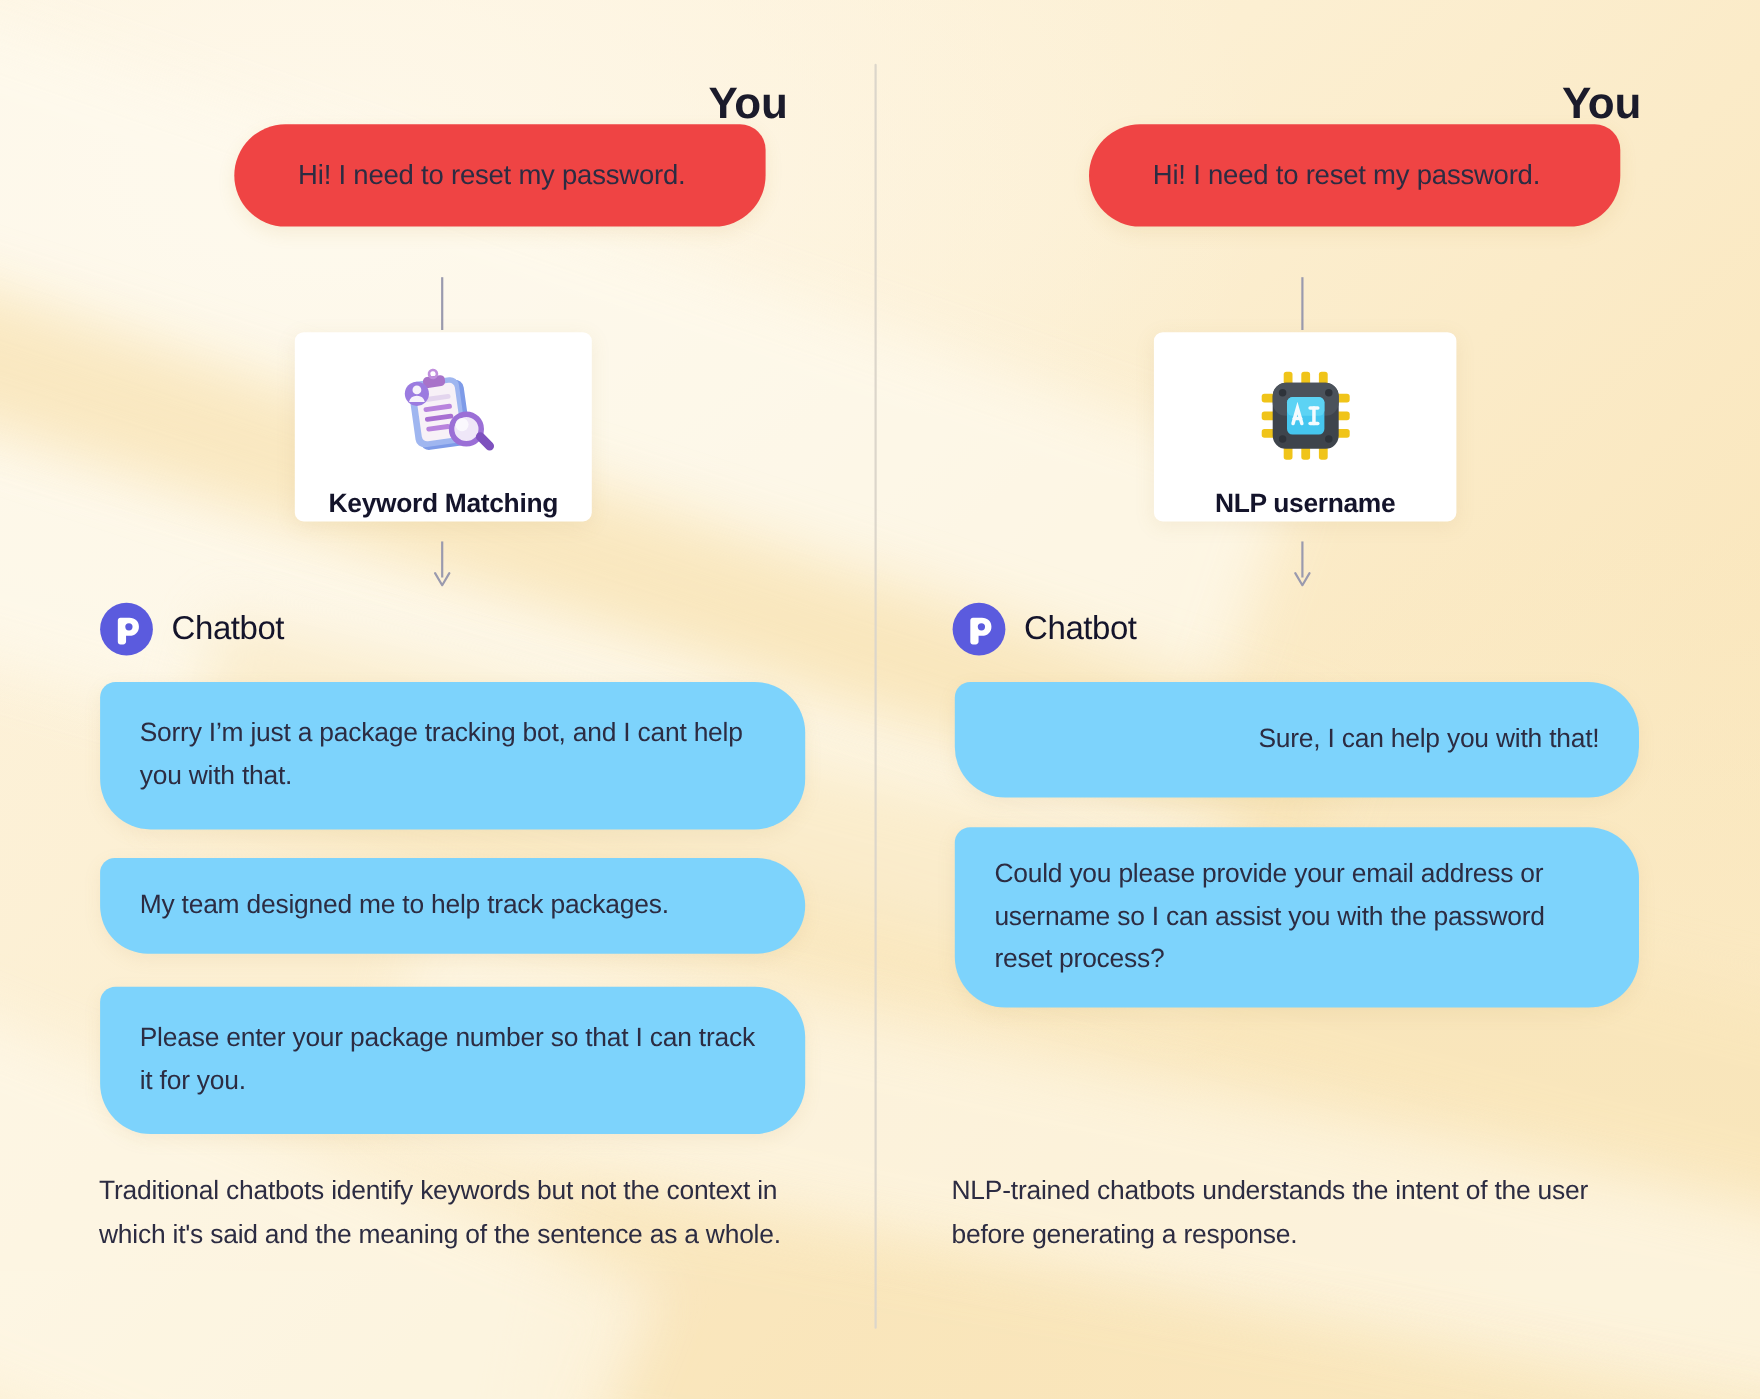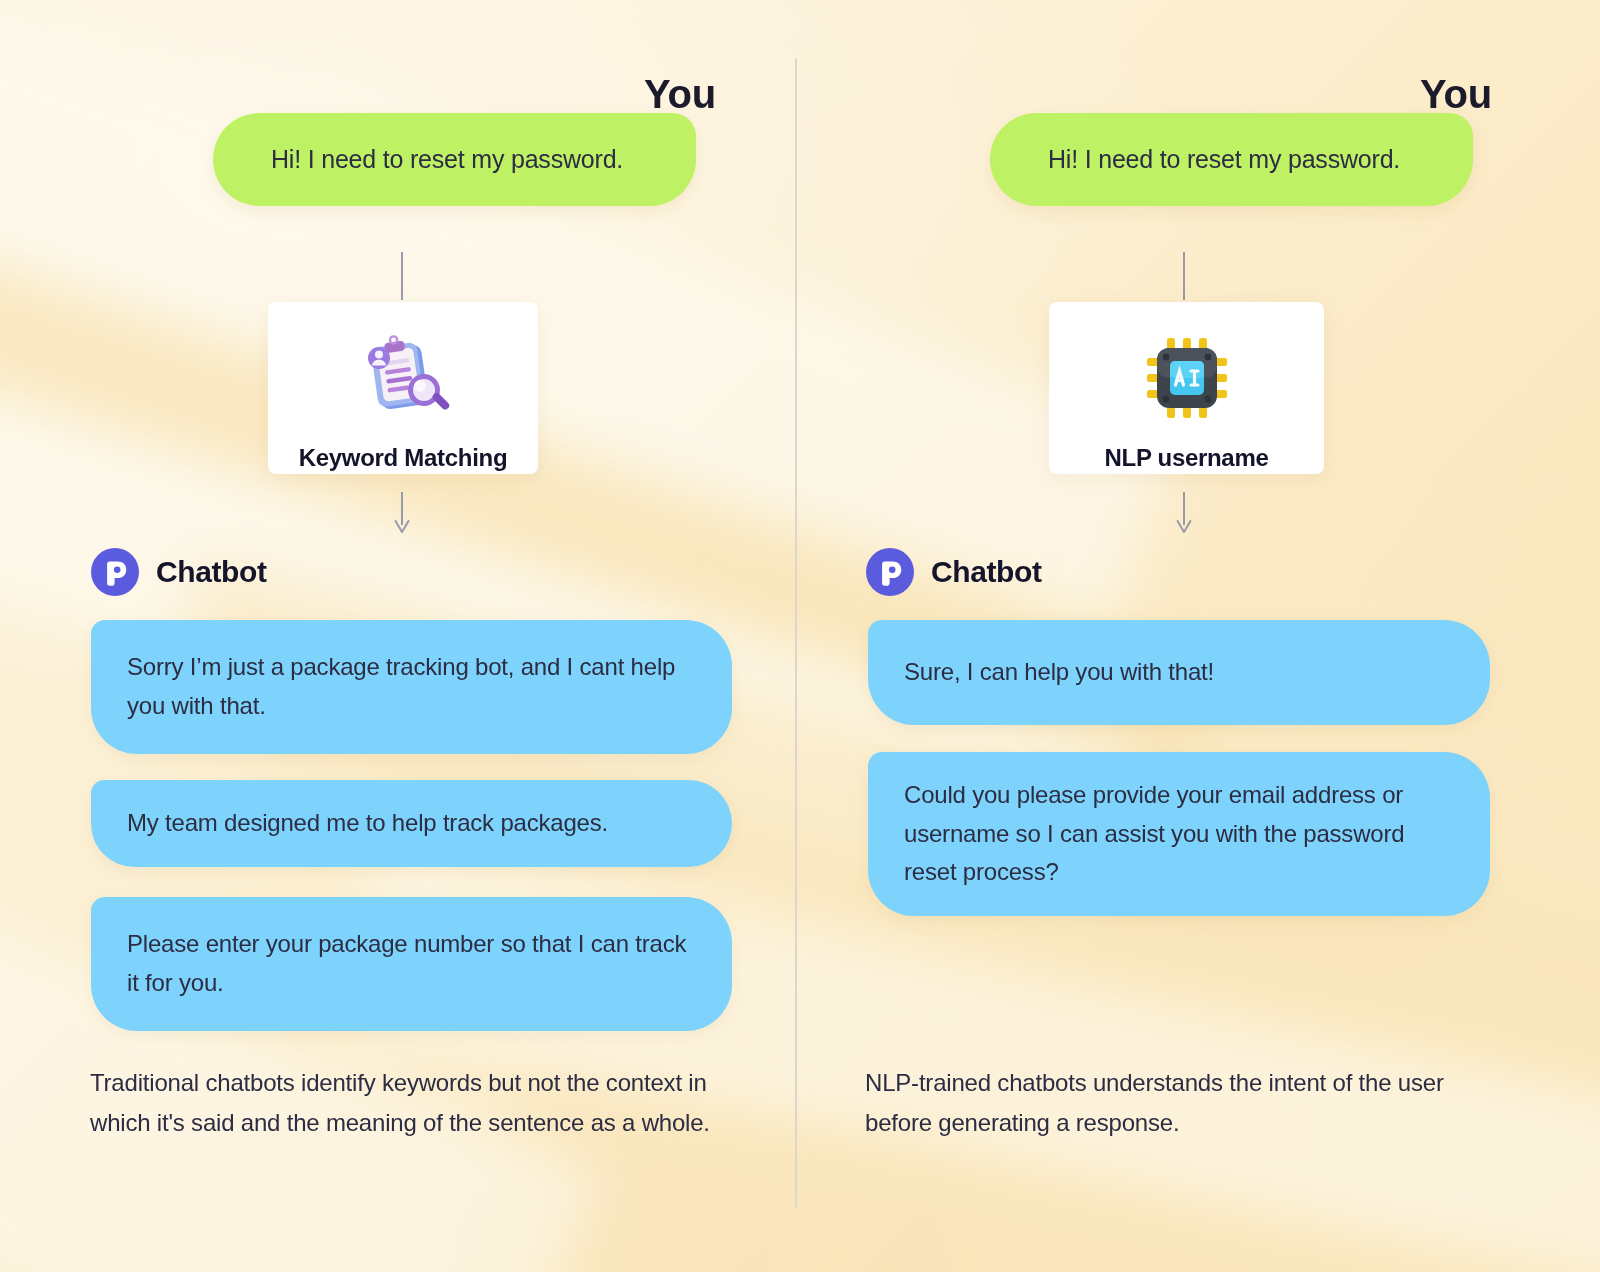--- a/index.html
+++ b/index.html
@@ -61,21 +61,21 @@
     font-size: 40px;
     font-weight: 700;
     color: #1B1B2B;
     letter-spacing: -0.2px;
     line-height: 1;
   }
 
   
   .user-bubble {
     position: absolute;
-    background: #bef264;
+    background: #ef4444;
     border-radius: 48px 24px 48px 48px;
     box-shadow: 0 6px 16px rgba(190,150,60,.12);
     display: flex;
     align-items: center;
     box-sizing: border-box;
   }
   .user-bubble .msg {
     font-size: 25px;
     color: #2C2C42;
     line-height: 1.35;
@@ -132,21 +132,21 @@
     border-radius: 50%;
     background: #5B5BDE;
     display: flex;
     align-items: center;
     justify-content: center;
     flex: none;
   }
   .bot-avatar svg { display: block; }
   .bot-name {
     font-size: 30px;
-    font-weight: 700;
+    font-weight: 400;
     color: #14142B;
     letter-spacing: -0.4px;
     line-height: 1;
   }
 
   
   .bot-bubble {
     position: absolute;
     background: #7dd3fc;
     border-radius: 14px 46px 46px 46px;
@@ -324,21 +324,21 @@
     <div class="bot-header" style="left:71px; top:548px;">
       <div class="bot-avatar">
         <svg width="48" height="48" viewBox="0 0 48 48" aria-hidden="true">
           <path d="M18.5 13.5h8.2c5.1 0 8.6 3.3 8.6 8.2s-3.5 8.3-8.6 8.3h-3.1v5.2c0 1.5-1.2 2.6-2.6 2.6h-2.5c-1.4 0-2.4-1.1-2.4-2.5V16.1c0-1.4 1-2.6 2.4-2.6z" fill="#FFFFFF"></path>
           <circle cx="26.2" cy="21.8" r="3.3" fill="#5B5BDE"></circle>
         </svg>
       </div>
       <div class="bot-name">Chatbot</div>
     </div>
 
-    <div class="bot-bubble" style="left:73px; top:620px; width:622px; height:105px;">
+    <div class="bot-bubble" style="left:73px; top:620px; width:622px; height:105px;justify-content:flex-end;">
       <span class="msg">Sure, I can help you with that!</span>
     </div>
 
     <div class="bot-bubble" style="left:73px; top:752px; width:622px; height:164px;">
       <span class="msg">Could you please provide your email address or username so I can assist you with the password reset process?</span>
     </div>
 
     <div class="caption" style="left:70px; top:1063px; width:626px;">NLP-trained chatbots understands the intent of the user before generating a response.</div>
   </div>
 

